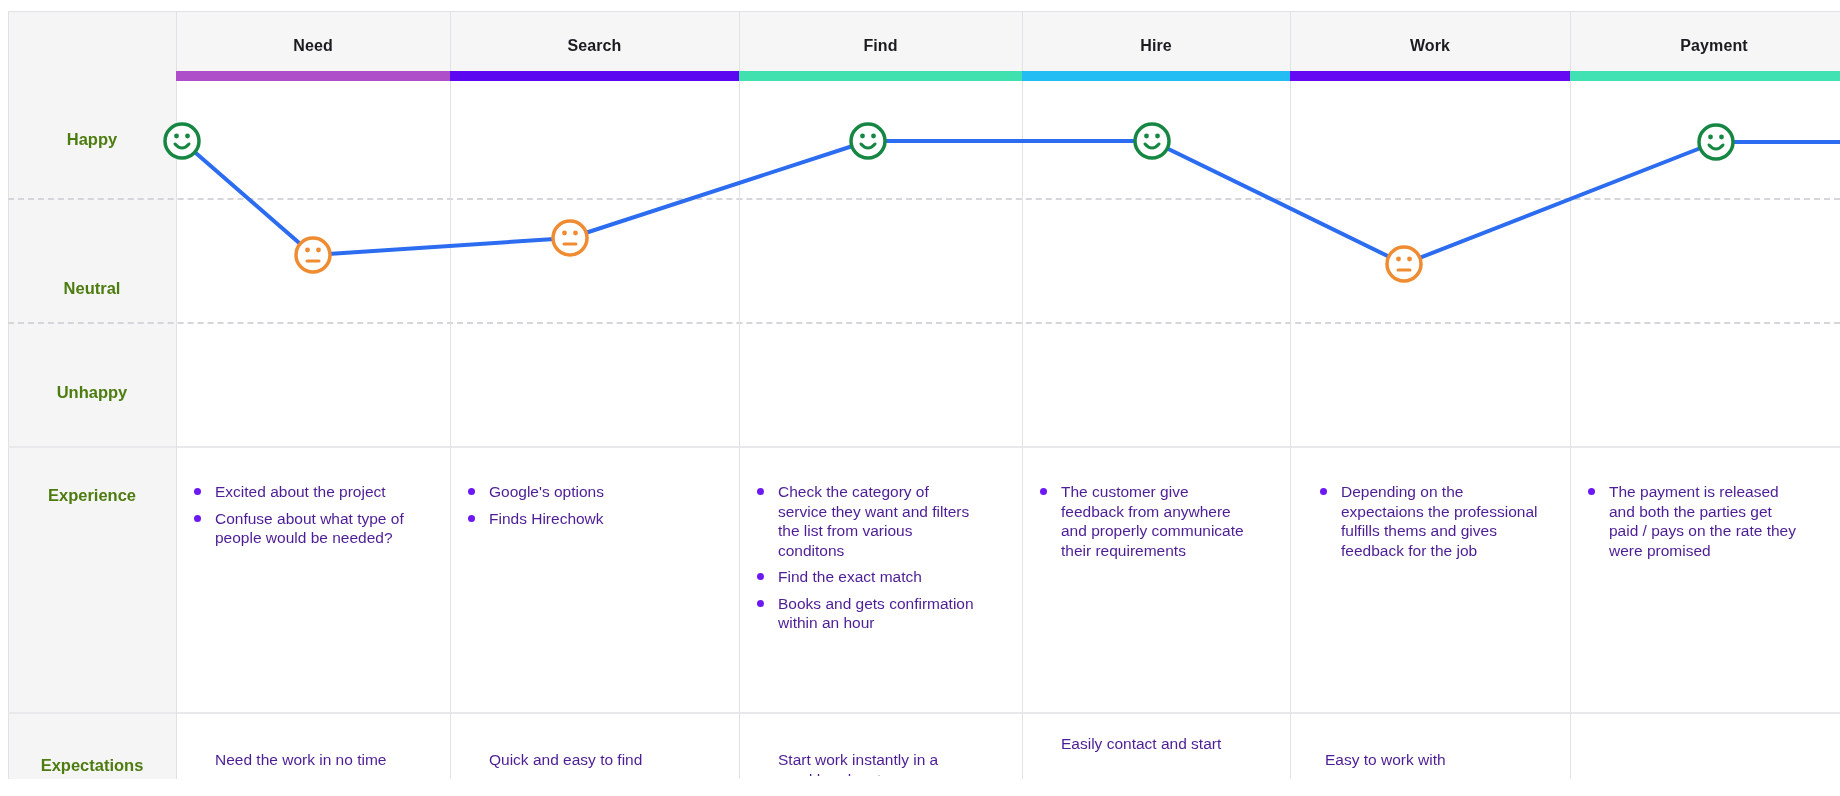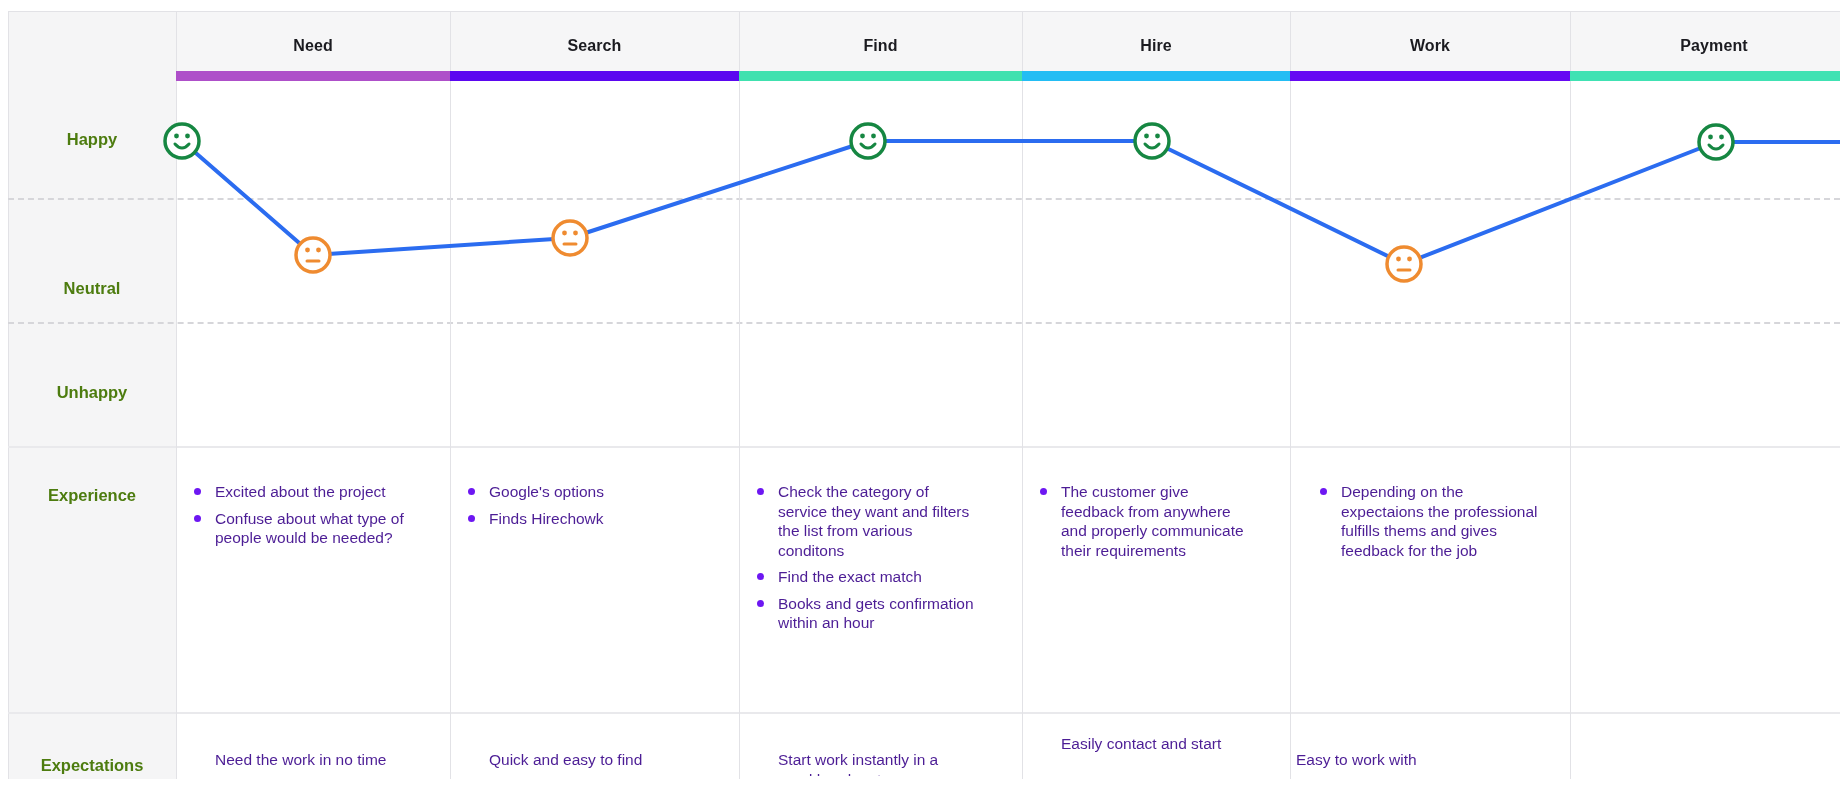--- a/index.html
+++ b/index.html
@@ -114,30 +114,31 @@
       </ul>
     </div>
     <div class="abs vline" style="left: 1290px; top: 12px; height: 767px;"></div>
     <div class="abs stage-title" style="left: 1290px; top: 37px; width: 280px;">Work</div>
     <div class="abs bar" style="left: 1290px; top: 71px; width: 280px; height: 10px; background: rgb(102, 9, 243);"></div>
     <div class="abs" style="left: 1329px; top: 482px; width: 197px; margin-left: 12px;">
       <ul class="cell-list">
         <li>Depending on the expectaions the professional fulfills thems and gives feedback for the job</li>
       </ul>
     </div>
-    <div class="abs clip" style="left: 1296px; top: 714px; width: 197px; height: 62px;">
+    <div class="abs clip" style="left: 1325px; top: 714px; width: 197px; height: 62px;">
       <ul class="cell-list" style="margin-top: 36px;">
         <li>Easy to work with</li>
       </ul>
     </div>
     <div class="abs vline" style="left: 1570px; top: 12px; height: 767px;"></div>
     <div class="abs stage-title" style="left: 1570px; top: 37px; width: 288px;">Payment</div>
     <div class="abs bar" style="left: 1570px; top: 71px; width: 270px; height: 10px; background: rgb(64, 226, 179);"></div>
     <div class="abs" style="left: 1609px; top: 482px; width: 187px;">
       <ul class="cell-list">
+        <li>The payment is released and both the parties get paid / pays on the rate they were promised</li>
       </ul>
     </div>
     <div class="abs clip" style="left: 1609px; top: 714px; width: 187px; height: 62px;">
       <ul class="cell-list" style="margin-top: 36px;"></ul>
     </div>
   </div>
 
 <svg class="journey" width="1840" height="796" viewBox="0 0 1840 796">
     <polyline points="182,141 313,255 570,238 868,141 1152,141 1404,264 1716,142 1840,142" fill="none" stroke="#2b6cf0" stroke-width="4" stroke-linejoin="round"></polyline>
     <g transform="translate(182,141)">

